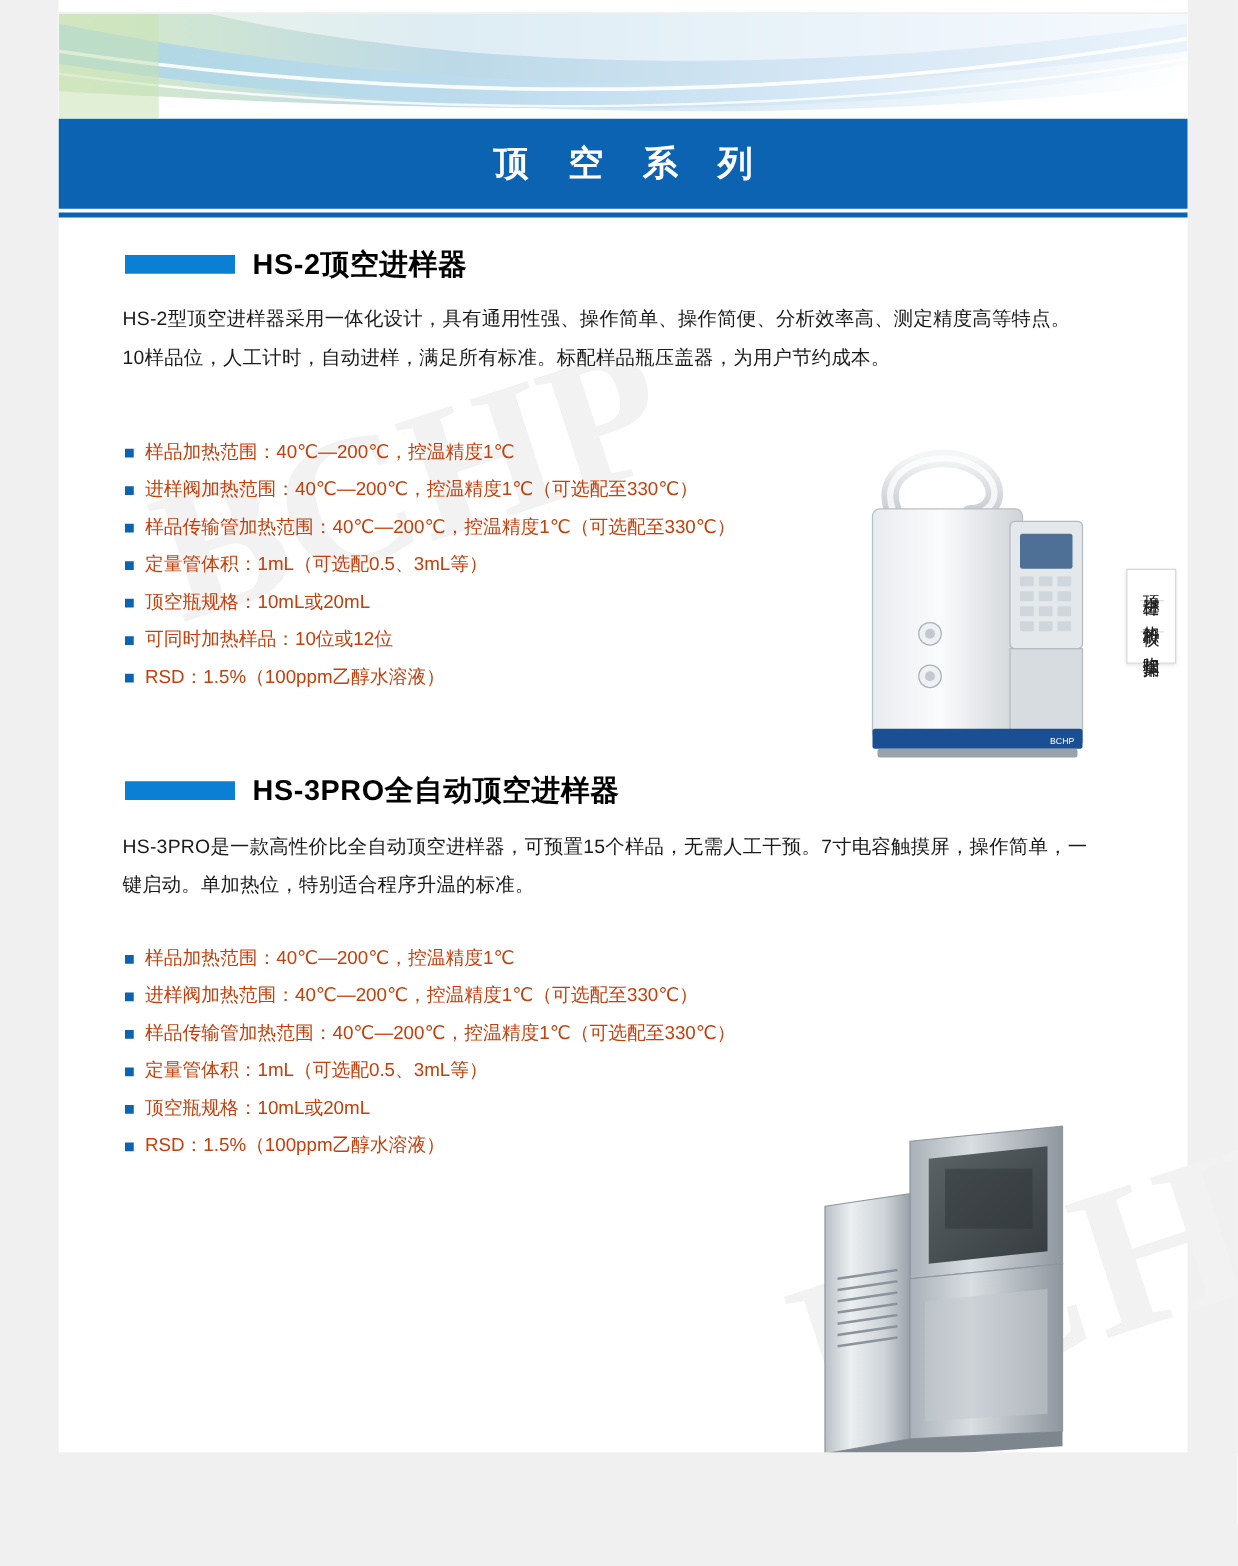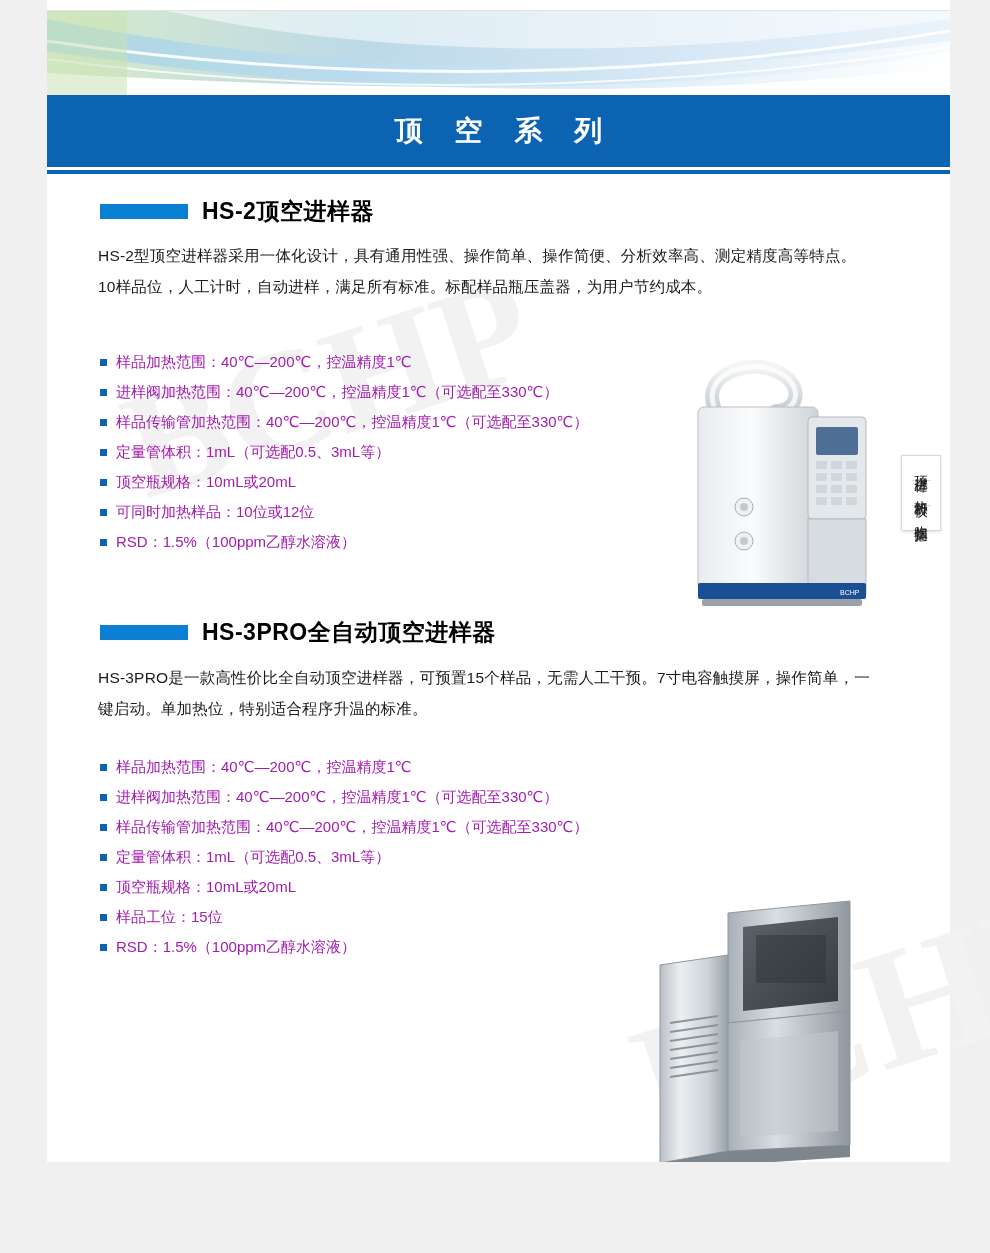--- a/index.html
+++ b/index.html
@@ -103,21 +103,21 @@
   }
 
   .bullets {
     position: absolute;
     margin: 0;
     padding: 0;
     list-style: none;
   }
   .bullets li {
     font-size: 15px;
-    color: #a21caf;
+    color: #c2410c;
     line-height: 30px;
     position: relative;
     padding-left: 16px;
   }
   .bullets li:before {
     content: "";
     position: absolute;
     left: 0;
     top: 12px;
     width: 7px;
@@ -316,21 +316,20 @@
     </div>
 
     <div class="para" style="left:98px; top:662px; width:775px;">HS-3PRO是一款高性价比全自动顶空进样器，可预置15个样品，无需人工干预。7寸电容触摸屏，操作简单，一键启动。单加热位，特别适合程序升温的标准。</div>
 
     <ul class="bullets" style="left:100px; top:752px; width:620px;">
       <li>样品加热范围：40℃—200℃，控温精度1℃</li>
       <li>进样阀加热范围：40℃—200℃，控温精度1℃（可选配至330℃）</li>
       <li>样品传输管加热范围：40℃—200℃，控温精度1℃（可选配至330℃）</li>
       <li>定量管体积：1mL（可选配0.5、3mL等）</li>
       <li>顶空瓶规格：10mL或20mL</li>
-      <li>样品工位：15位</li>
       <li>RSD：1.5%（100ppm乙醇水溶液）</li>
     </ul>
 
     <div class="device2">
       <svg width="260" height="290" viewBox="0 0 260 290" xmlns="http://www.w3.org/2000/svg">
         <defs>
           <linearGradient id="metal" x1="0" y1="0" x2="1" y2="0">
             <stop offset="0%" stop-color="#b8bfc5"></stop>
             <stop offset="30%" stop-color="#eceff1"></stop>
             <stop offset="70%" stop-color="#cdd3d8"></stop>

